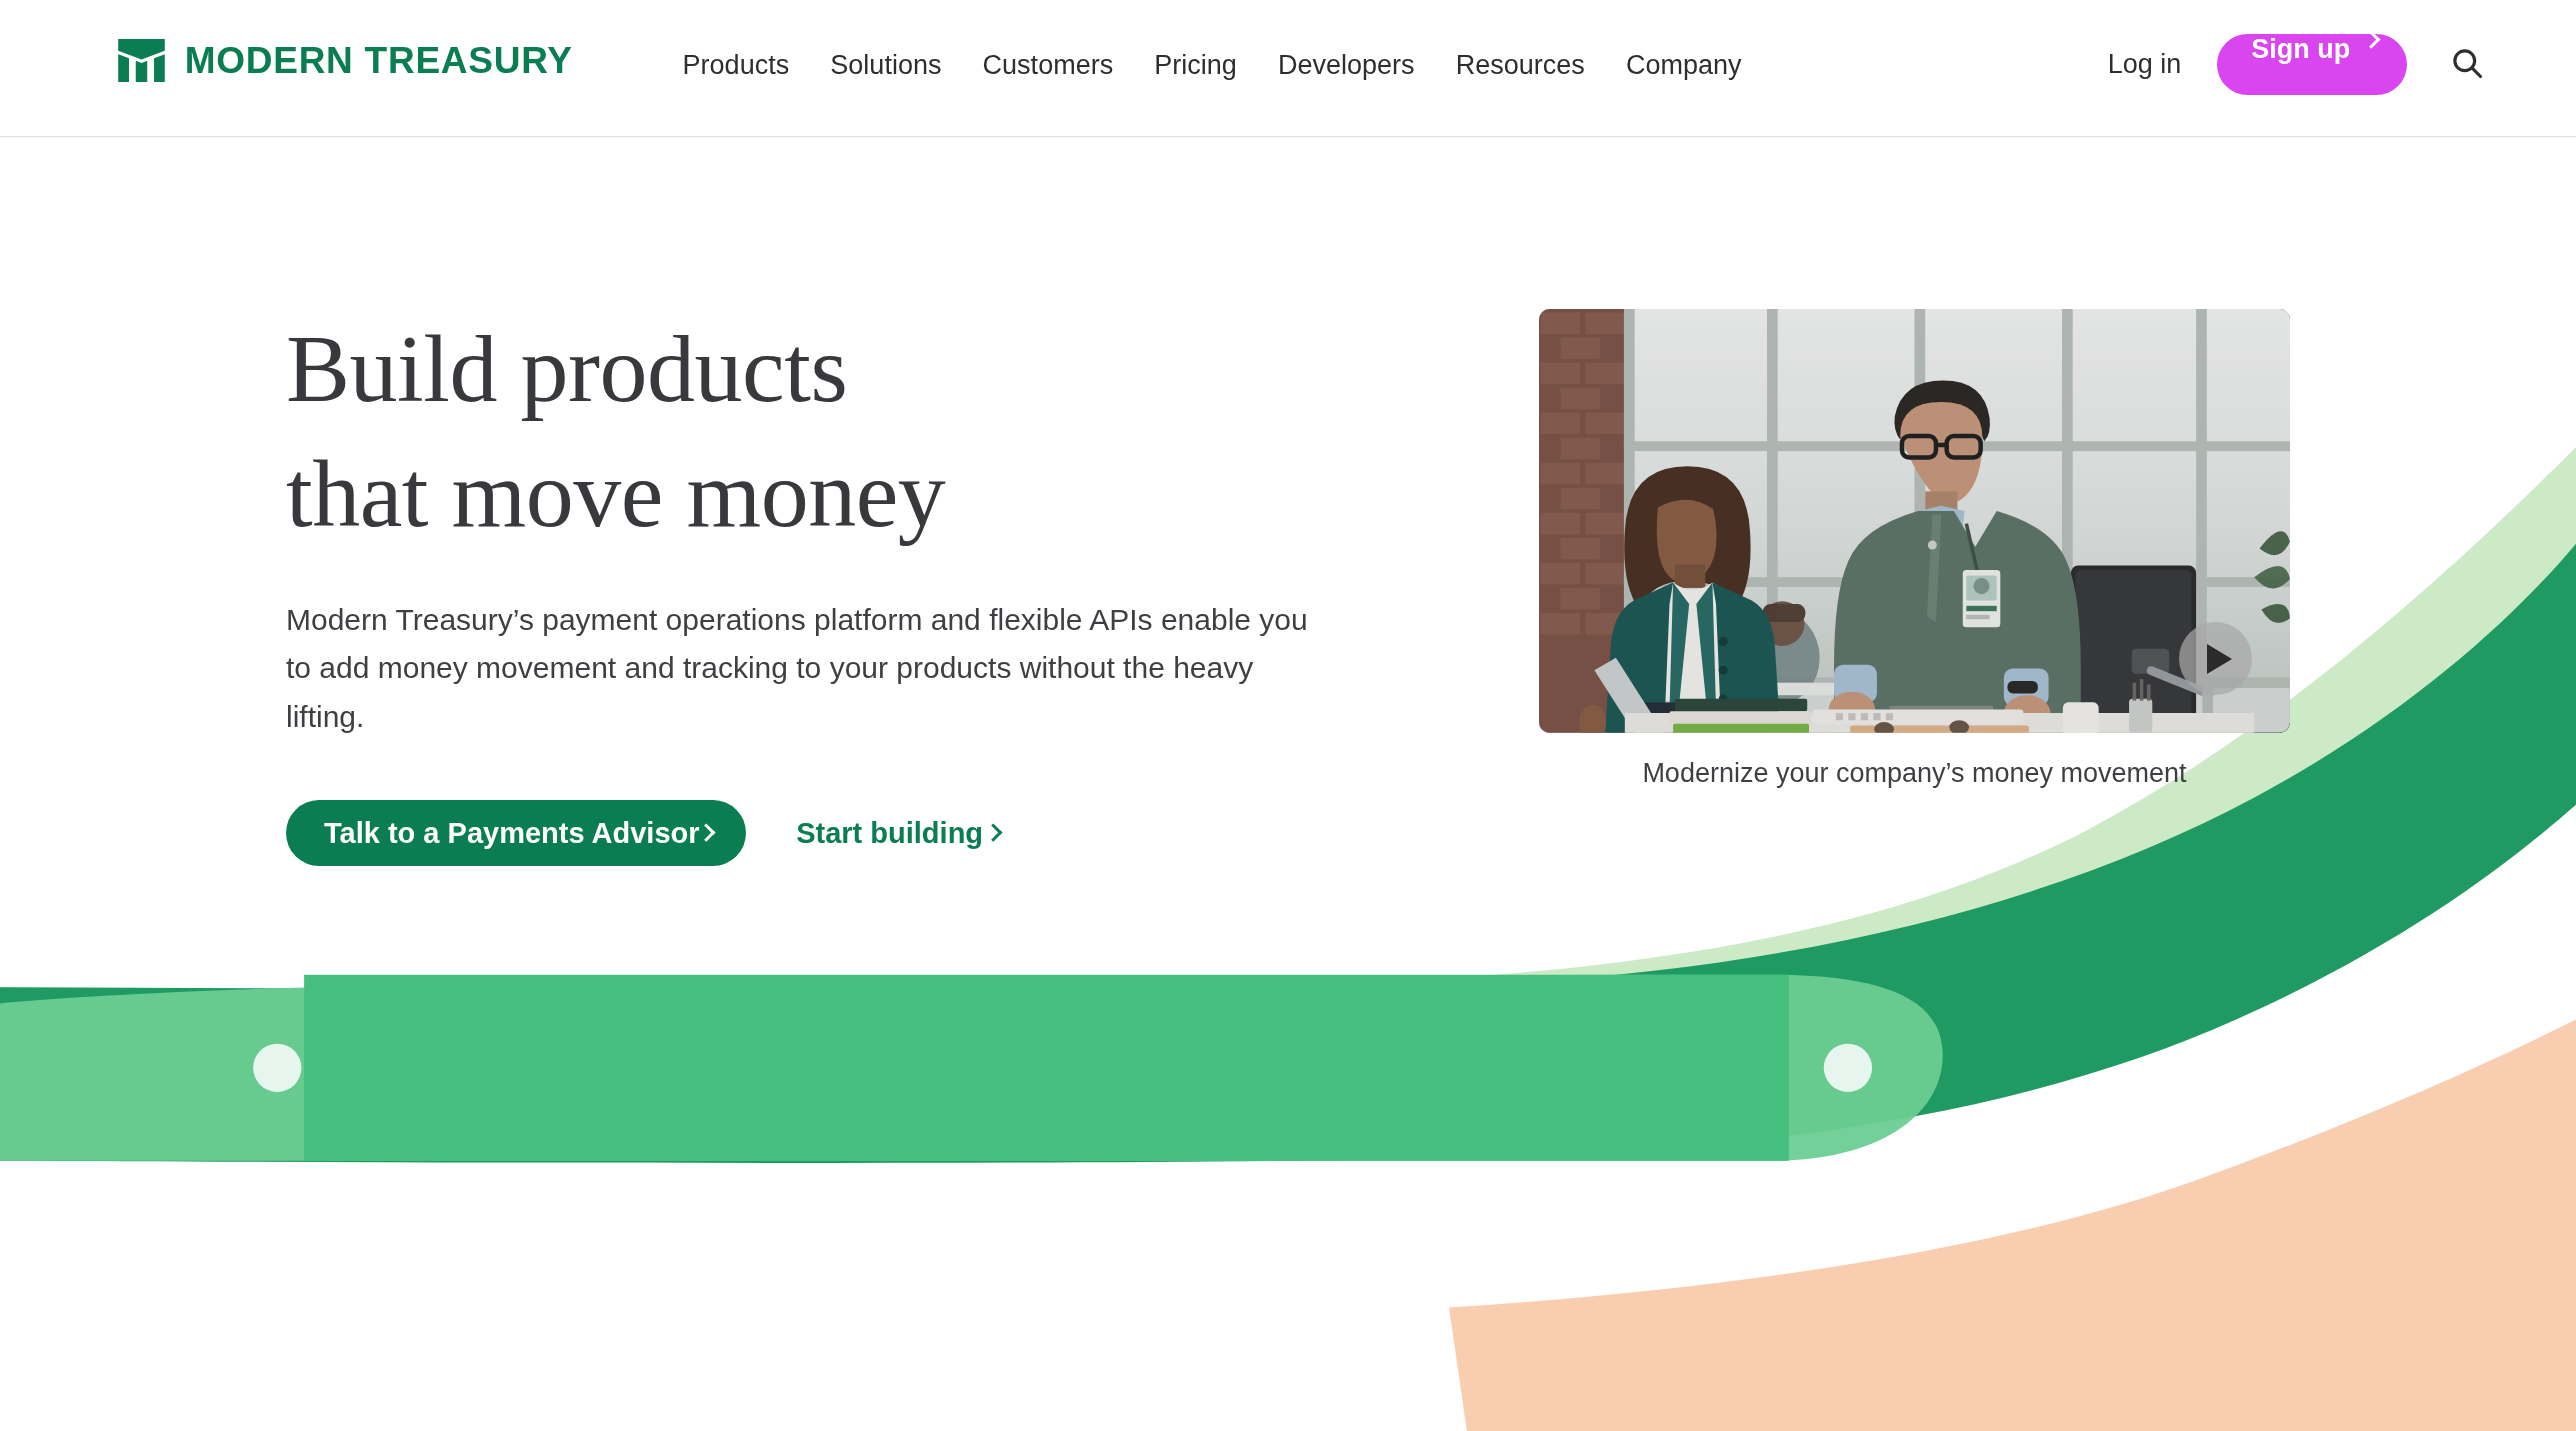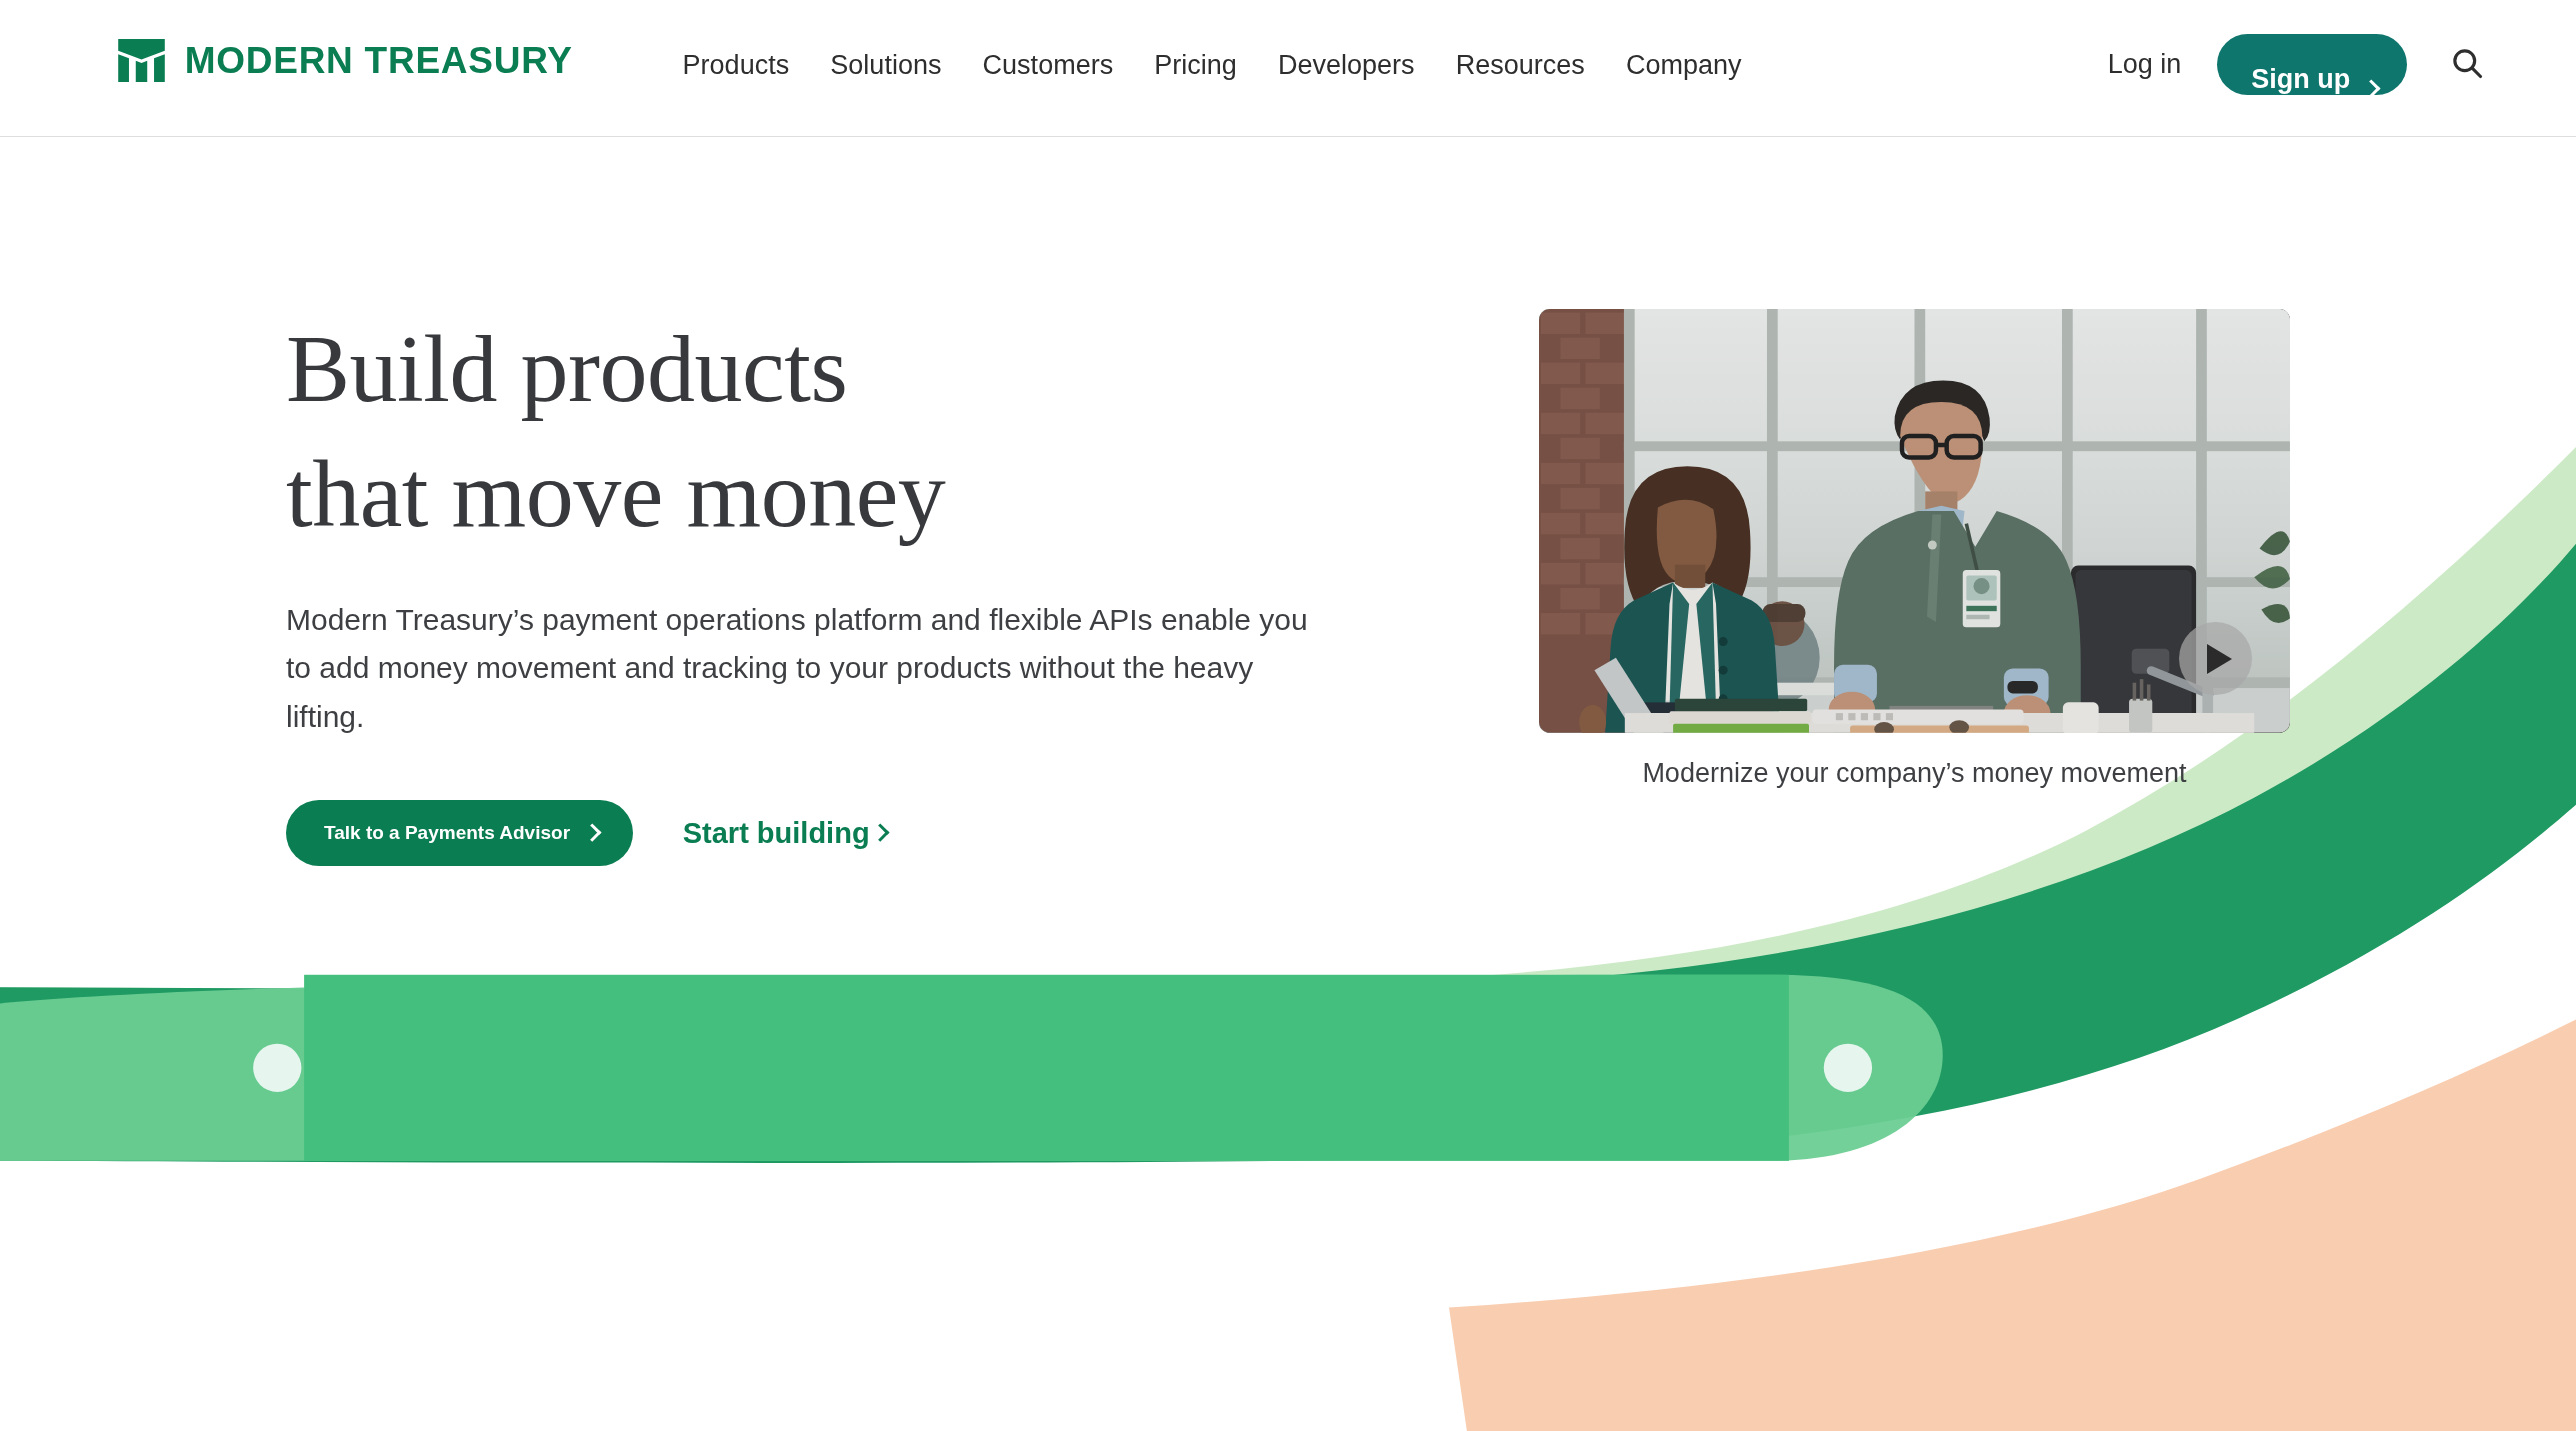--- a/index.html
+++ b/index.html
@@ -67,31 +67,31 @@
   }
   .login-link {
     color: #2e2e2e;
     font-size: 27px;
     text-decoration: none;
     white-space: nowrap;
     margin-right: 36px;
     line-height: 1;
   }
   .signup-btn {
-    background: #0f766e;
+    background: #d946ef;
     color: #ffffff;
     border: none;
     border-radius: 894px;
     height: 61px;
     padding: 0 30px 0 34px;
     font-size: 27px;
     font-weight: 700;
     font-family: "Liberation Sans", sans-serif;
     display: inline-flex;
-    align-items: flex-end;
+    align-items: flex-start;
     gap: 14.3px;
     cursor: pointer;
     white-space: nowrap;
   }
   .chev {
     display: inline-block;
     width: 12.5px; height: 12.5px;
     border-top: 3.6px solid currentColor;
     border-right: 3.6px solid currentColor;
     transform: rotate(45deg);
@@ -141,26 +141,25 @@
     align-items: center;
     gap: 43px;
   }
   .cta-primary {
     background: #0a7d52;
     color: #ffffff;
     border: none;
     border-radius: 894px;
     height: 66px;
     padding: 0 34px 0 38px;
-    font-size: 19px;
+    font-size: 29px;
     font-weight: 700;
     font-family: "Liberation Sans", sans-serif;
     display: inline-flex;
     align-items: center;
-    gap: 16px;
     cursor: pointer;
     white-space: nowrap;
   }
   .cta-secondary {
     background: none; border: none;
     color: #0a7d52;
     font-size: 29px;
     font-weight: 700;
     font-family: "Liberation Sans", sans-serif;
     display: inline-flex;

